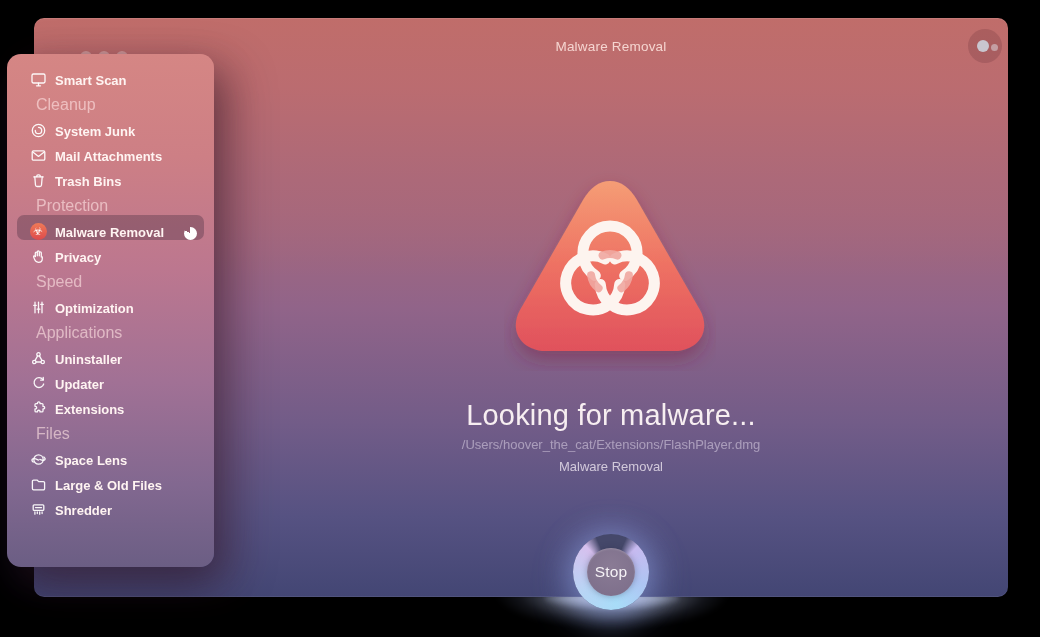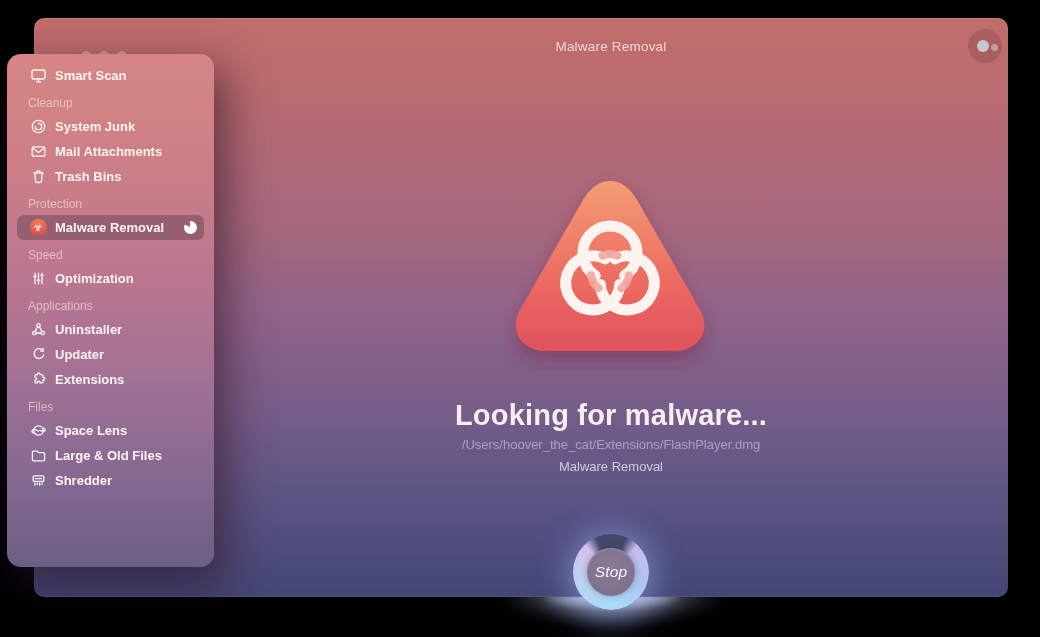--- a/index.html
+++ b/index.html
@@ -49,63 +49,62 @@
   .menu-btn .dot-small{position:absolute;left:23px;top:15px;width:7px;height:7px;border-radius:50%;background:rgba(205,180,185,.75);}
   
   .sidebar{
     position:absolute;left:7px;top:54px;width:207px;height:513px;z-index:3;
     border-radius:14px;box-sizing:border-box;padding-top:9px;
     background:linear-gradient(180deg,
       #d58684 0%, #cd7f85 20%, #bc778f 42%, #a17195 64%, #826890 84%, #6b5e84 100%);
     box-shadow:18px 14px 44px rgba(70,25,38,.38), 0 18px 40px rgba(25,18,40,.45);
   }
   .side-row{
-    display:flex;align-items:center;height:25px;margin:0 10px;
+    display:flex;align-items:flex-end;height:25px;margin:0 10px;
     padding:0 7px 0 11px;border-radius:7px;cursor:pointer;
   }
   .side-row .ic{width:20px;height:17px;display:flex;align-items:center;justify-content:center;flex:none;}
   .side-row .lbl{
     margin-left:7px;font-size:13px;font-weight:600;color:#fff4f2;white-space:nowrap;
   }
   .side-row.selected{background:rgba(56,36,56,.32);}
   .side-header{
-    height:26px;box-sizing:border-box;padding:8px 0 0 21px;
-    font-size:12px;color:rgba(255,228,228,.62);
+    height:26px;box-sizing:border-box;padding:8px 0 0 29px;
+    font-size:16px;color:rgba(255,228,228,.62);
   }
   .mini-biohazard{
     width:17px;height:17px;border-radius:50%;display:flex;align-items:center;justify-content:center;
     background:linear-gradient(180deg,#f07a57,#dd4a4c);
     color:#fff;font-size:11px;line-height:17px;
   }
   .pie{
     width:13px;height:13px;border-radius:50%;margin-left:auto;
     background:conic-gradient(from -62deg,rgba(0,0,0,0) 0 56deg,#ffffff 56deg 360deg);
   }
   .sicon{stroke:rgba(255,255,255,.94);fill:none;stroke-width:1.3;stroke-linecap:round;stroke-linejoin:round;}
   
   .hero{position:absolute;left:470px;top:153px;width:212px;height:200px;}
   .status-title{
     position:absolute;left:180px;right:0;top:381px;height:34px;
-    text-align:center;font-size:29px;font-weight:700;color:#f7eef1;letter-spacing:.2px;
+    text-align:center;font-size:29px;font-weight:400;color:#f7eef1;letter-spacing:.2px;
   }
   .scan-path{
     position:absolute;left:180px;right:0;top:419px;height:16px;
     text-align:center;font-size:13px;color:rgba(228,218,236,.52);
   }
   .scan-module{
     position:absolute;left:180px;right:0;top:441px;height:16px;
     text-align:center;font-size:13px;color:rgba(240,232,242,.78);
   }
   
   .stop-btn{
     position:absolute;left:539px;top:516px;width:76px;height:76px;border-radius:50%;
     cursor:pointer;z-index:4;
     background:#45486a;
     box-shadow:0 0 30px 4px rgba(150,170,235,.45), 0 12px 42px rgba(140,160,230,.40);
-    font-style:italic;
   }
   .stop-ring{
     position:absolute;inset:0;border-radius:50%;
     background:conic-gradient(from 0deg,
       rgba(0,0,0,0) 0deg 24deg,
       #c7baf0 46deg, #aec5f3 110deg, #a8dcf8 170deg,
       #b8d5f5 235deg, #d6c0ee 316deg, rgba(0,0,0,0) 337deg 360deg);
   }
   .stop-inner{
     position:absolute;inset:14px;border-radius:50%;
@@ -213,20 +212,29 @@
 
   <div class="side-header">Protection</div>
 
   <div class="side-row selected">
     <span class="ic">
         <span class="mini-biohazard">☣</span>
       </span>
     <span class="lbl">Malware Removal</span>
     <span class="pie"></span>
   </div>
+  <div class="side-row">
+    <span class="ic">
+      <svg class="sicon" width="17" height="17" viewBox="0 0 17 17">
+          <path d="M5.3 8.6V5.1a1 1 0 0 1 2 0v2.7M7.3 7.6V3.9a1 1 0 0 1 2 0v3.5M9.3 7.8V4.8a1 1 0 0 1 2 0v4.3"></path>
+          <path d="M5.3 8.3c-.9-.8-2-.5-1.6.8.5 1.6 1.1 3 1.9 3.9.8.8 1.8 1.3 2.9 1.3 2.3 0 3.8-1.5 3.8-3.9V8.9"></path>
+        </svg>
+    </span>
+    <span class="lbl">Privacy</span>
+  </div>
 
   <div class="side-header">Speed</div>
 
   <div class="side-row">
     <span class="ic">
       <svg class="sicon" width="17" height="17" viewBox="0 0 17 17">
           <path d="M5 3.2v10.6M8.5 3.2v10.6M12 3.2v10.6M3.7 6.3h2.6M7.2 10.2h2.6M10.7 5.3h2.6"></path>
         </svg>
     </span>
     <span class="lbl">Optimization</span>

